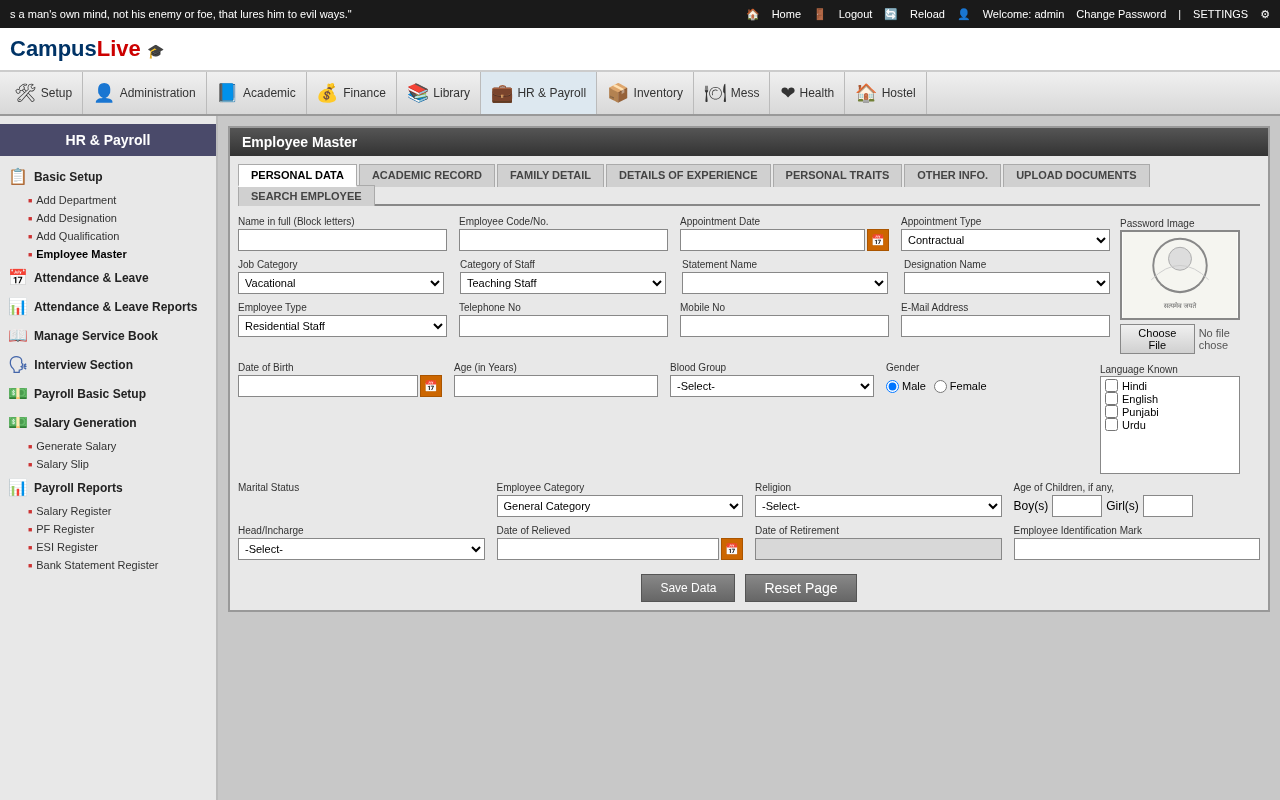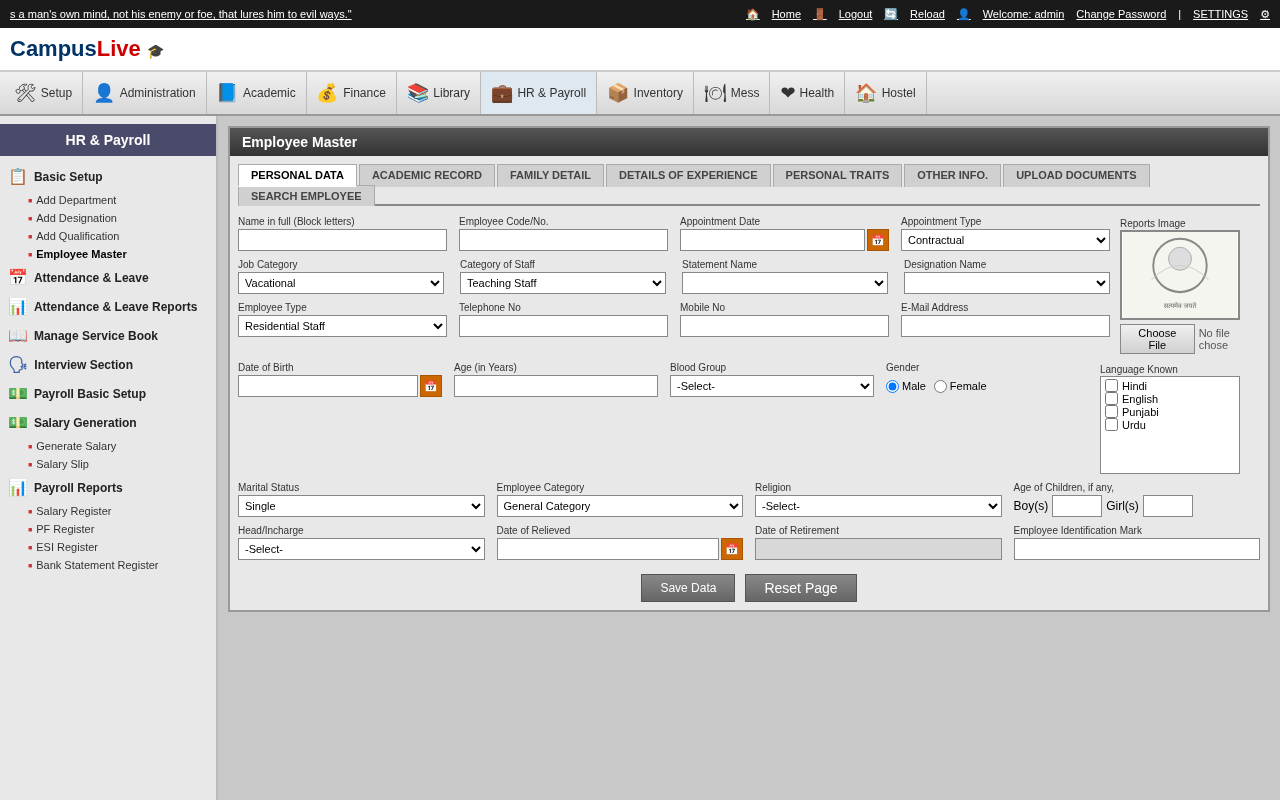--- a/index.html
+++ b/index.html
@@ -8,21 +8,20 @@
     
     .top-bar {
       background: #1a1a1a;
       color: #fff;
       height: 28px;
       display: flex;
       align-items: center;
       justify-content: space-between;
       padding: 0 10px;
       font-size: 11px;
-      text-decoration: underline;
     }
     .top-bar-quote { flex: 1; overflow: hidden; white-space: nowrap; text-overflow: ellipsis; }
     .top-bar-actions { display: flex; align-items: center; gap: 12px; }
     .top-bar-actions a { color: #fff; text-decoration: none; font-size: 11px; }
     .top-bar-actions span { color: #fff; font-size: 11px; }
 
     
     .logo-bar {
       background: #fff;
       height: 44px;
@@ -500,21 +499,21 @@
               <div class="form-field">
                 <label class="form-label">E-Mail Address</label>
                 <input class="form-input" type="text" value="" style="">
               </div>
 
             </div>
 
           </div>
 
           <div style="width:140px; flex-shrink:0;">
-            <label class="form-label">Reports Image</label>
+            <label class="form-label">Password Image</label>
             <div class="employee-image-box">
 
               <svg viewBox="0 0 120 90" xmlns="http://www.w3.org/2000/svg">
                 <rect width="120" height="90" fill="#f5f5f0"></rect>
                 <circle cx="60" cy="35" r="28" fill="none" stroke="#888" stroke-width="2"></circle>
                 <circle cx="60" cy="28" r="12" fill="#ddd" stroke="#aaa" stroke-width="1"></circle>
                 <path d="M40 55 Q60 70 80 55" fill="none" stroke="#888" stroke-width="1.5"></path>
                 <text x="60" y="80" text-anchor="middle" font-size="7" fill="#666">सत्यमेव जयते</text>
                 <path d="M30 50 Q60 20 90 50" fill="none" stroke="#ccc" stroke-width="1"></path>
               </svg>
@@ -597,26 +596,20 @@
                 </div>
               </div>
             </div>
           </div>
         </div>
 
         <div style="display:grid; grid-template-columns: repeat(4, 1fr); gap:8px 12px; margin-bottom:8px;">
 
           <div class="form-field">
             <label class="form-label">Marital Status</label>
-            <select class="form-select">
-              <option>Single</option>
-              <option>Married</option>
-              <option>Divorced</option>
-              <option>Widowed</option>
-            </select>
           </div>
 
           <div class="form-field">
             <label class="form-label">Employee Category</label>
             <select class="form-select">
               <option>General Category</option>
               <option>SC</option>
               <option>ST</option>
               <option>OBC</option>
             </select>

